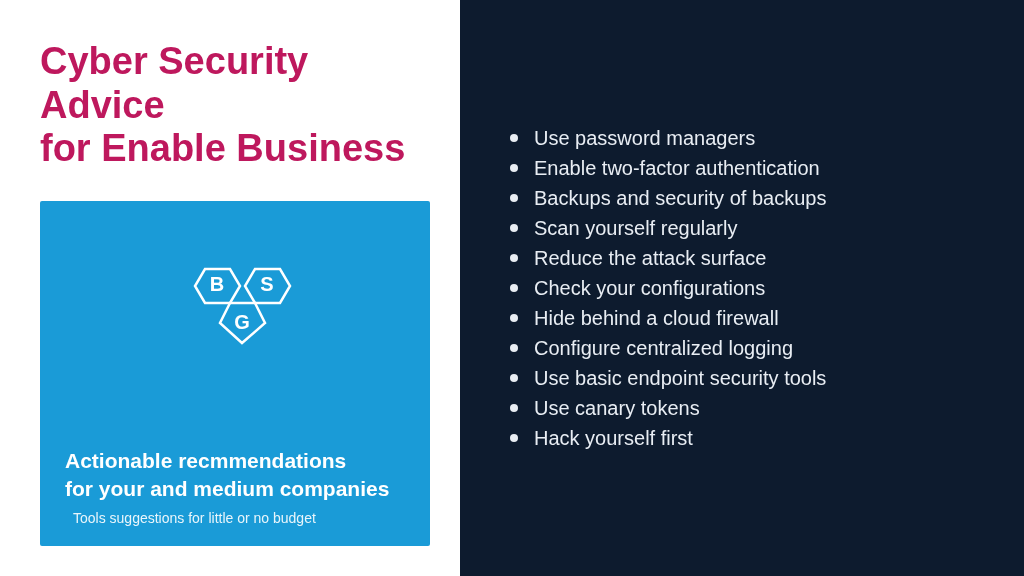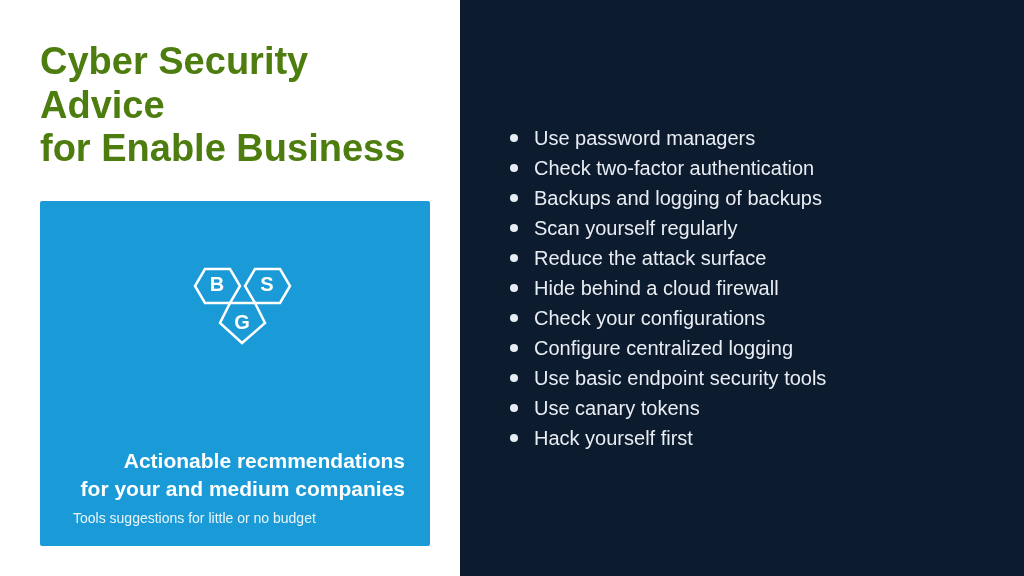--- a/index.html
+++ b/index.html
@@ -23,21 +23,21 @@
       width: 460px;
       height: 100%;
       background: #ffffff;
       padding: 40px 30px 30px 40px;
       display: flex;
       flex-direction: column;
       position: relative;
     }
 
     .main-title {
-      color: #4d7c0f;
+      color: #be185d;
       font-size: 38px;
       font-weight: 700;
       line-height: 1.15;
       margin-bottom: 20px;
     }
 
     
     .blue-box {
       background: #1a9bd7;
       width: 100%;
@@ -67,21 +67,20 @@
 
     .bottom-text {
       color: #ffffff;
     }
 
     .tagline {
       font-size: 21px;
       font-weight: 600;
       line-height: 1.3;
       margin-bottom: 8px;
-      text-align: right;
     }
 
     .subtitle {
       font-size: 14px;
       font-weight: 400;
       opacity: 0.9;
       margin-left: 8px;
     }
 
     
@@ -161,41 +160,41 @@
   </div>
 
   <div class="right-panel">
     <ul class="bullet-list">
     <li>
           <span class="bullet-dot"></span>
           <span>Use password managers</span>
         </li>
         <li>
           <span class="bullet-dot"></span>
-          <span>Check two-factor authentication</span>
-        </li>
-        <li>
-          <span class="bullet-dot"></span>
-          <span>Backups and logging of backups</span>
+          <span>Enable two-factor authentication</span>
+        </li>
+        <li>
+          <span class="bullet-dot"></span>
+          <span>Backups and security of backups</span>
         </li>
         <li>
           <span class="bullet-dot"></span>
           <span>Scan yourself regularly</span>
         </li>
         <li>
           <span class="bullet-dot"></span>
           <span>Reduce the attack surface</span>
         </li>
         <li>
           <span class="bullet-dot"></span>
+          <span>Check your configurations</span>
+        </li>
+        <li>
+          <span class="bullet-dot"></span>
           <span>Hide behind a cloud firewall</span>
-        </li>
-        <li>
-          <span class="bullet-dot"></span>
-          <span>Check your configurations</span>
         </li>
         <li>
           <span class="bullet-dot"></span>
           <span>Configure centralized logging</span>
         </li>
         <li>
           <span class="bullet-dot"></span>
           <span>Use basic endpoint security tools</span>
         </li>
         <li>

